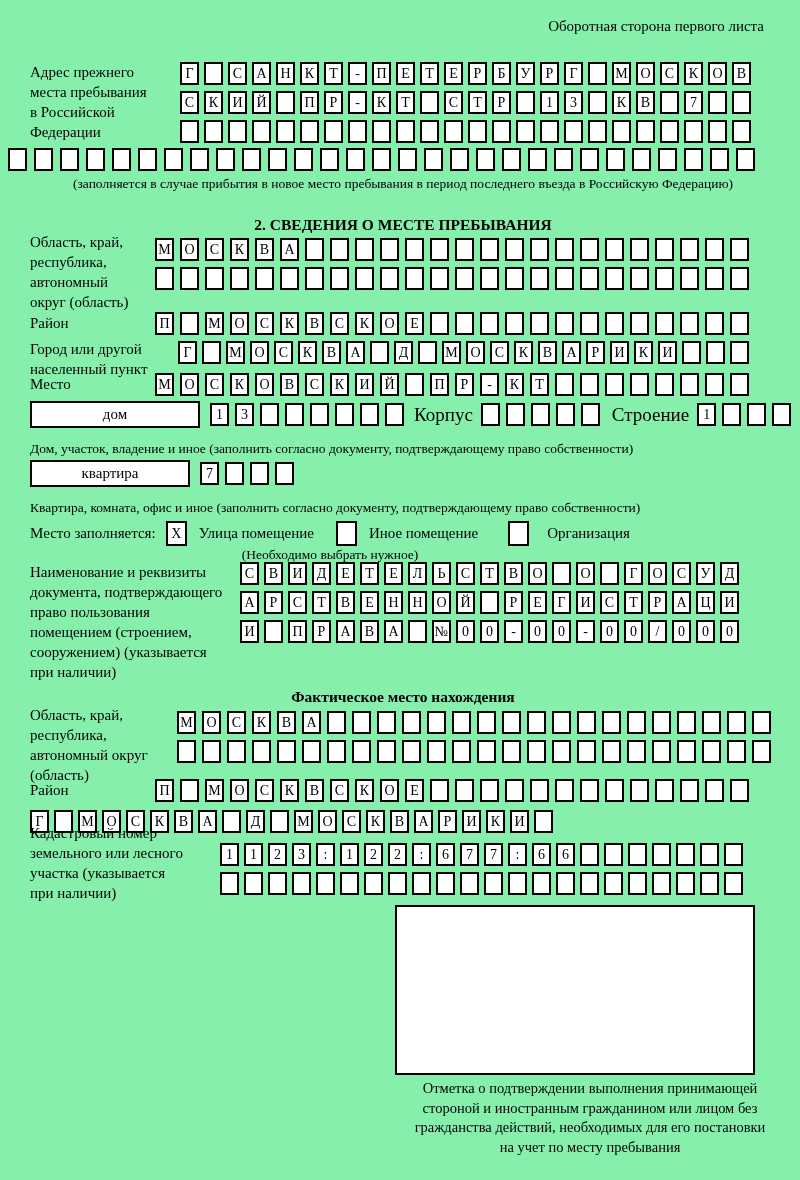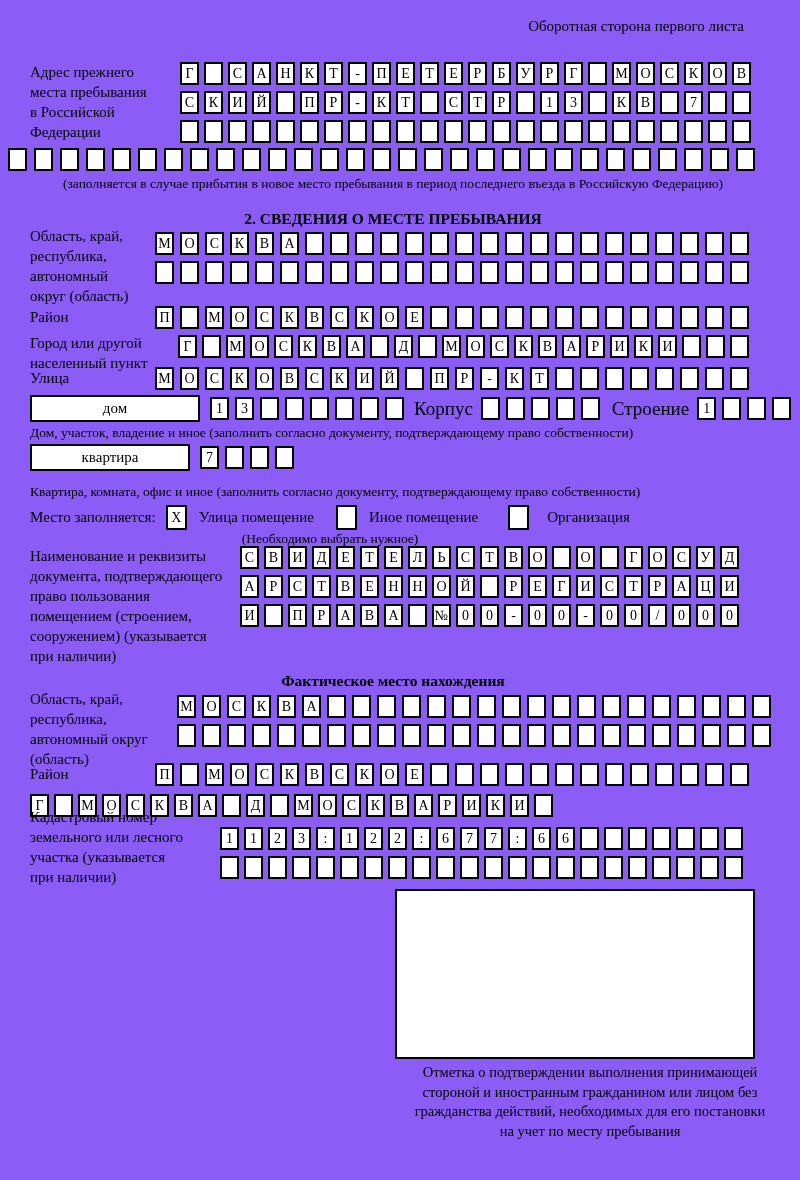--- a/index.html
+++ b/index.html
@@ -1,19 +1,19 @@
 <!DOCTYPE html>
 <html><head>
 <meta charset="utf-8">
 <style>
   html,body{margin:0;padding:0;background:#fff;}
   .page{
     width:800px;height:1180px;box-sizing:border-box;
-    padding:18px 44px 0 30px;
-    background:#8b5cf6;color:#000;
+    padding:18px 24px 0 30px;
+    background:#86efac;color:#000;
     font-family:"Liberation Serif","DejaVu Serif",serif;
     position:relative;overflow:hidden;
   }
   .hdr{font-size:15px;text-align:right;padding-right:12px;height:18px;}
   .lbl{font-size:15px;line-height:20px;flex-shrink:0;}
   .lbl.up{margin-top:-6px;}
   .hrow{display:flex;align-items:flex-start;}
   .col{display:flex;flex-direction:column;gap:6px;}
   .boxrow{display:flex;gap:6px;flex-wrap:nowrap;}
   .boxrow.g5{gap:5px;}
@@ -160,21 +160,21 @@
       <span class="cell"></span>
       <span class="cell"></span>
       <span class="cell"></span>
       <span class="cell"></span>
       <span class="cell"></span>
       <span class="cell"></span>
       <span class="cell"></span>
     </div>
   <div class="caption center" style="margin-top:4px;">(заполняется в случае прибытия в новое место пребывания в период последнего въезда в Российскую Федерацию)</div>
 
-  <div class="title" style="margin-top:15px;">2. СВЕДЕНИЯ О МЕСТЕ ПРЕБЫВАНИЯ</div>
+  <div class="title" style="margin-top:21px;">2. СВЕДЕНИЯ О МЕСТЕ ПРЕБЫВАНИЯ</div>
 
   <div class="hrow" style="margin-top:3px;">
     <div class="lbl up w125">Область, край,<br>республика,<br>автономный<br>округ (область)</div>
     <div class="col">
       <div class="boxrow">
           <span class="cell">М</span>
           <span class="cell">О</span>
           <span class="cell">С</span>
           <span class="cell">К</span>
           <span class="cell">В</span>
@@ -281,21 +281,21 @@
         <span class="cell">И</span>
         <span class="cell">К</span>
         <span class="cell">И</span>
         <span class="cell"></span>
         <span class="cell"></span>
         <span class="cell"></span>
       </div>
   </div>
 
   <div class="hrow" style="margin-top:-6px;">
-    <div class="lbl w125" style="line-height:23px;">Улица</div>
+    <div class="lbl w125" style="line-height:23px;">Место</div>
     <div class="boxrow">
         <span class="cell">М</span>
         <span class="cell">О</span>
         <span class="cell">С</span>
         <span class="cell">К</span>
         <span class="cell">О</span>
         <span class="cell">В</span>
         <span class="cell">С</span>
         <span class="cell">К</span>
         <span class="cell">И</span>
@@ -338,21 +338,21 @@
         <span class="cell"></span>
       </div>
     <div class="inline-lbl" style="margin:0 8px 0 12px;">Строение</div>
     <div class="boxrow">
         <span class="cell">1</span>
         <span class="cell"></span>
         <span class="cell"></span>
         <span class="cell"></span>
       </div>
   </div>
-  <div class="caption" style="margin-top:2px;">Дом, участок, владение и иное (заполнить согласно документу, подтверждающему право собственности)</div>
+  <div class="caption" style="margin-top:12px;">Дом, участок, владение и иное (заполнить согласно документу, подтверждающему право собственности)</div>
 
   <div class="hrow" style="margin-top:2px;align-items:center;">
     <div class="widebox" style="width:160px;">квартира</div>
     <div class="boxrow" style="margin-left:10px;">
         <span class="cell">7</span>
         <span class="cell"></span>
         <span class="cell"></span>
         <span class="cell"></span>
       </div>
   </div>

